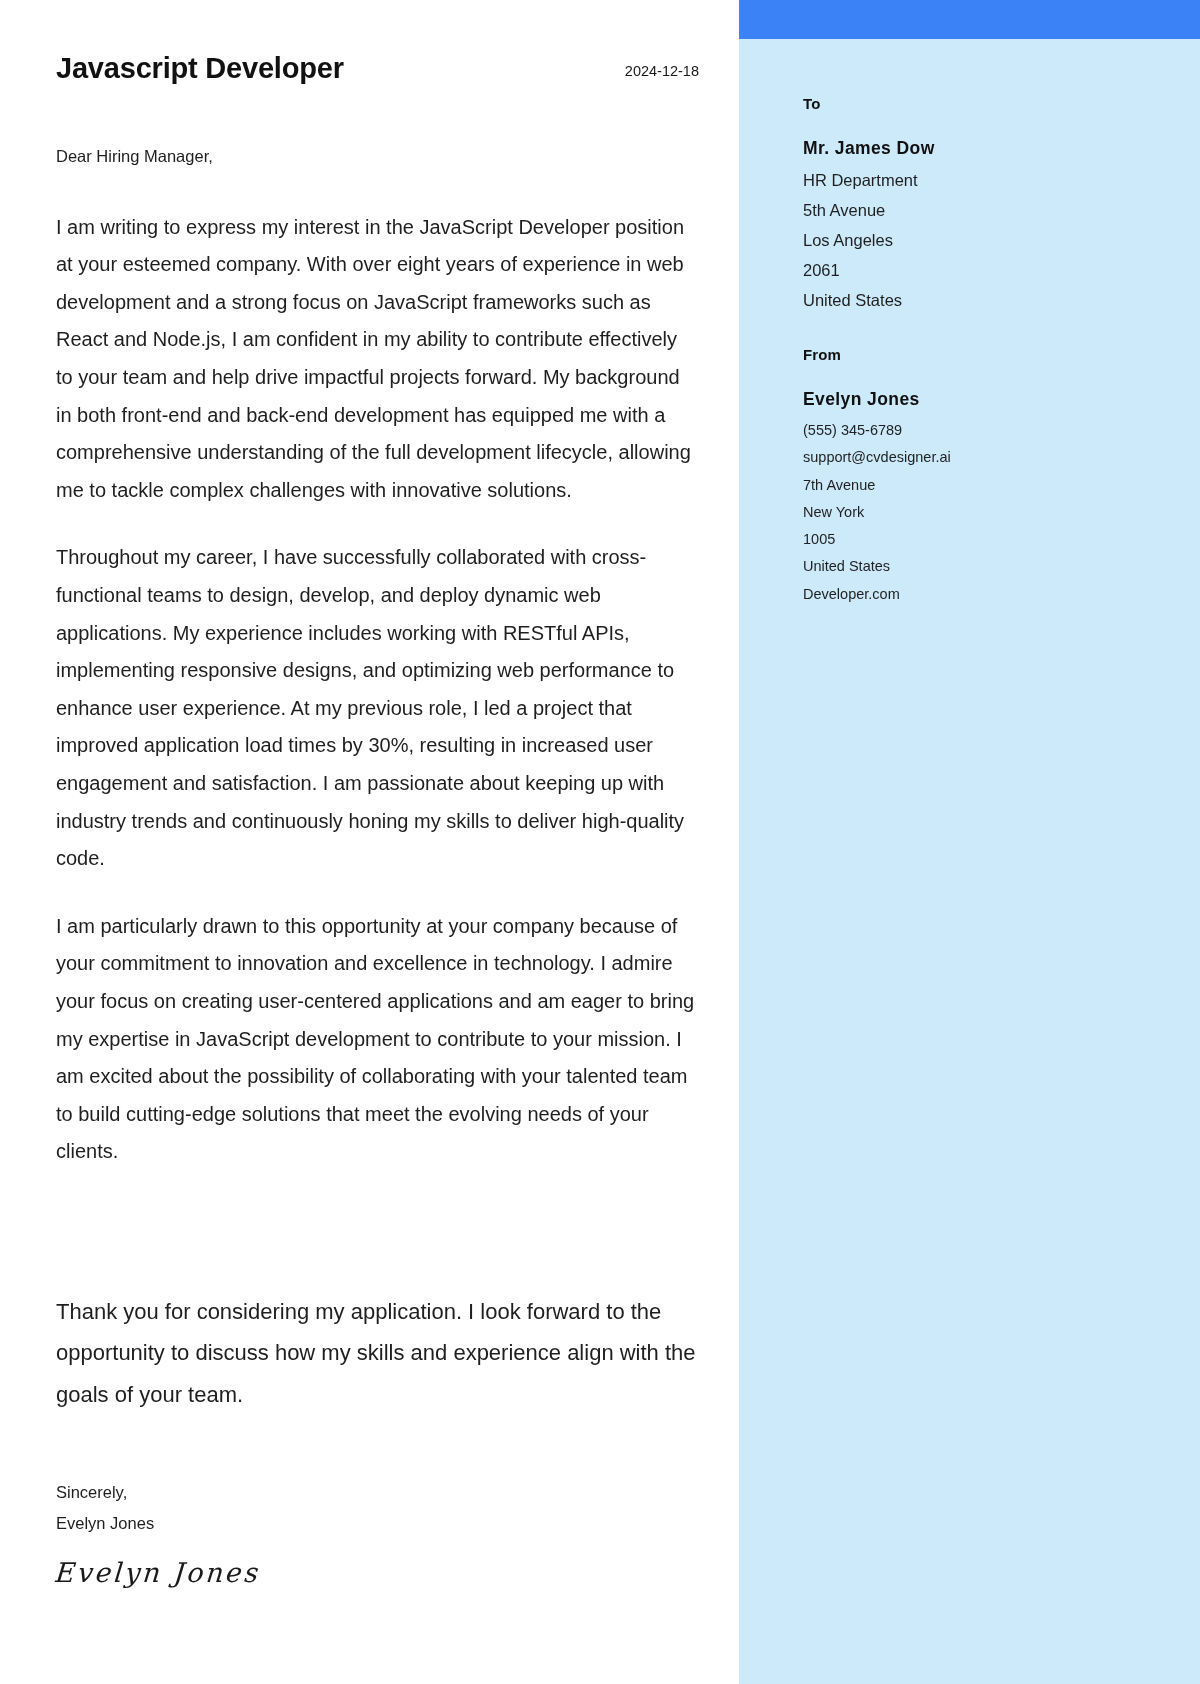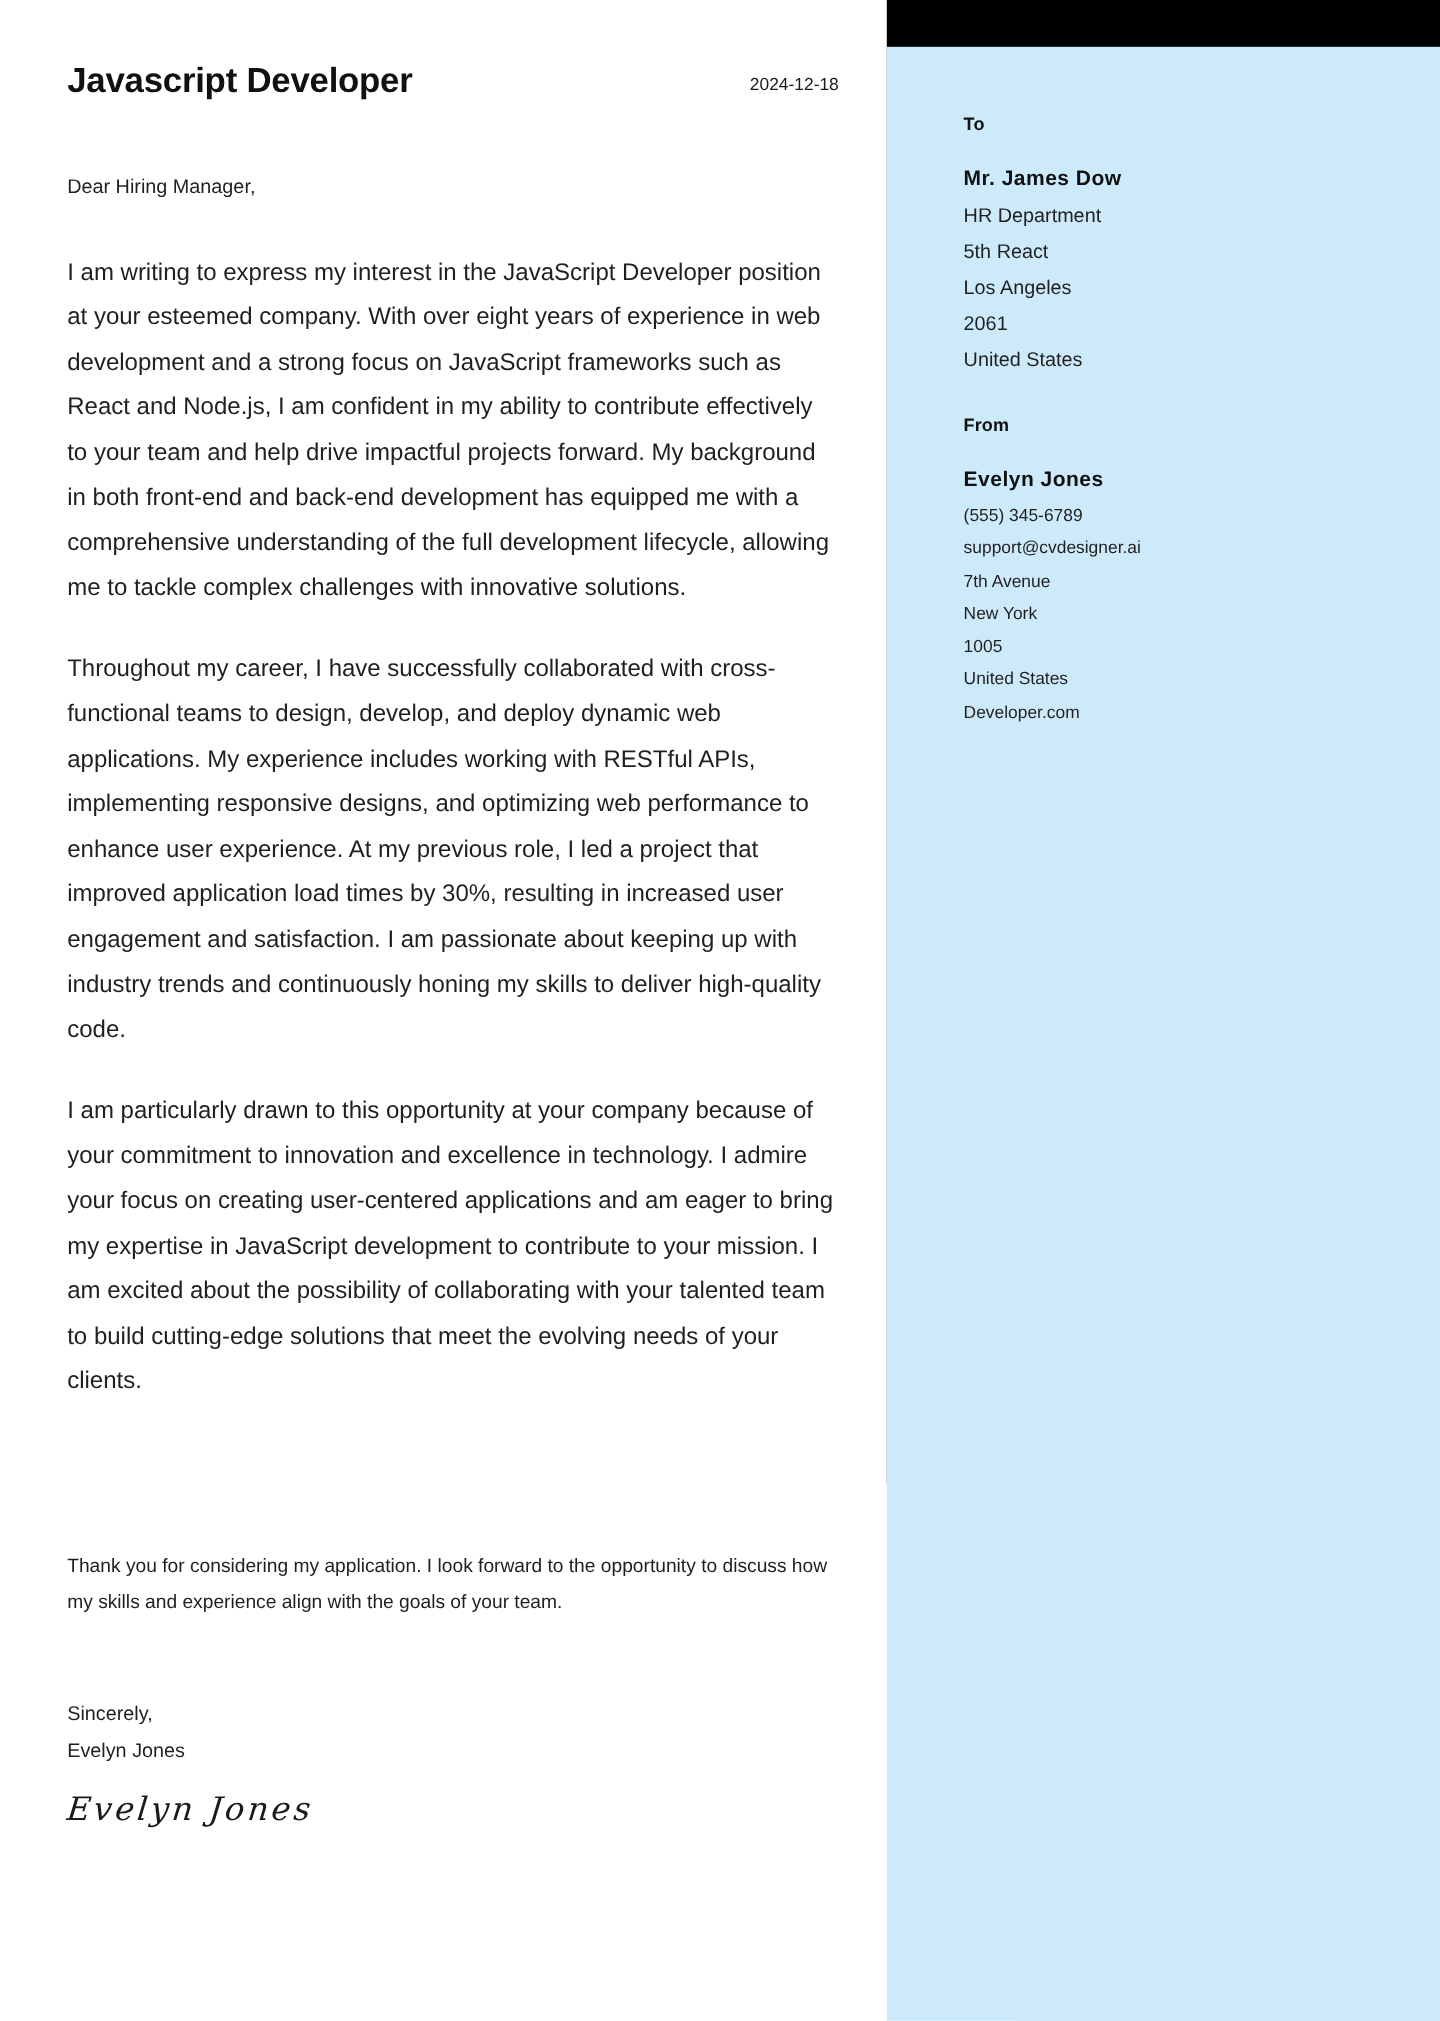--- a/index.html
+++ b/index.html
@@ -14,21 +14,21 @@
     font-family: "Liberation Sans", sans-serif;
     color: #1a1a1a;
     position: relative;
     overflow: hidden;
   }
 
   .page {
     width: 1200px;
     height: 1236px;
     display: flex;
-    background: #000000;
+    background: #3b82f6;
     position: relative;
   }
 
   
   .letter-column {
     width: 739px;
     height: 1684px;
     background: #ffffff;
     padding: 52px 40px 0 56px;
     position: relative;
@@ -71,21 +71,21 @@
     color: #1f1f1f;
     margin-bottom: 30px;
     max-width: 648px;
   }
 
   .body-paragraph.spaced-after {
     margin-bottom: 120px;
   }
 
   .closing-paragraph {
-    font-size: 16px;
+    font-size: 22px;
     line-height: 1.88;
     color: #1f1f1f;
     max-width: 648px;
     margin-bottom: 62px;
   }
 
   .signoff {
     font-size: 16.5px;
     line-height: 1.9;
     color: #1f1f1f;
@@ -190,21 +190,21 @@
     <div class="signature-script">Evelyn Jones</div>
 
   </div>
 
   <div class="sidebar">
 
     <div class="sidebar-section">
       <div class="sidebar-heading">To</div>
       <div class="recipient-name">Mr. James Dow</div>
       <div class="sidebar-line">HR Department</div>
-      <div class="sidebar-line">5th React</div>
+      <div class="sidebar-line">5th Avenue</div>
       <div class="sidebar-line">Los Angeles</div>
       <div class="sidebar-line">2061</div>
       <div class="sidebar-line">United States</div>
     </div>
 
     <div class="sidebar-section">
       <div class="sidebar-heading">From</div>
       <div class="sender-name">Evelyn Jones</div>
       <div class="sender-line">(555) 345-6789</div>
       <div class="sender-line">support@cvdesigner.ai</div>

